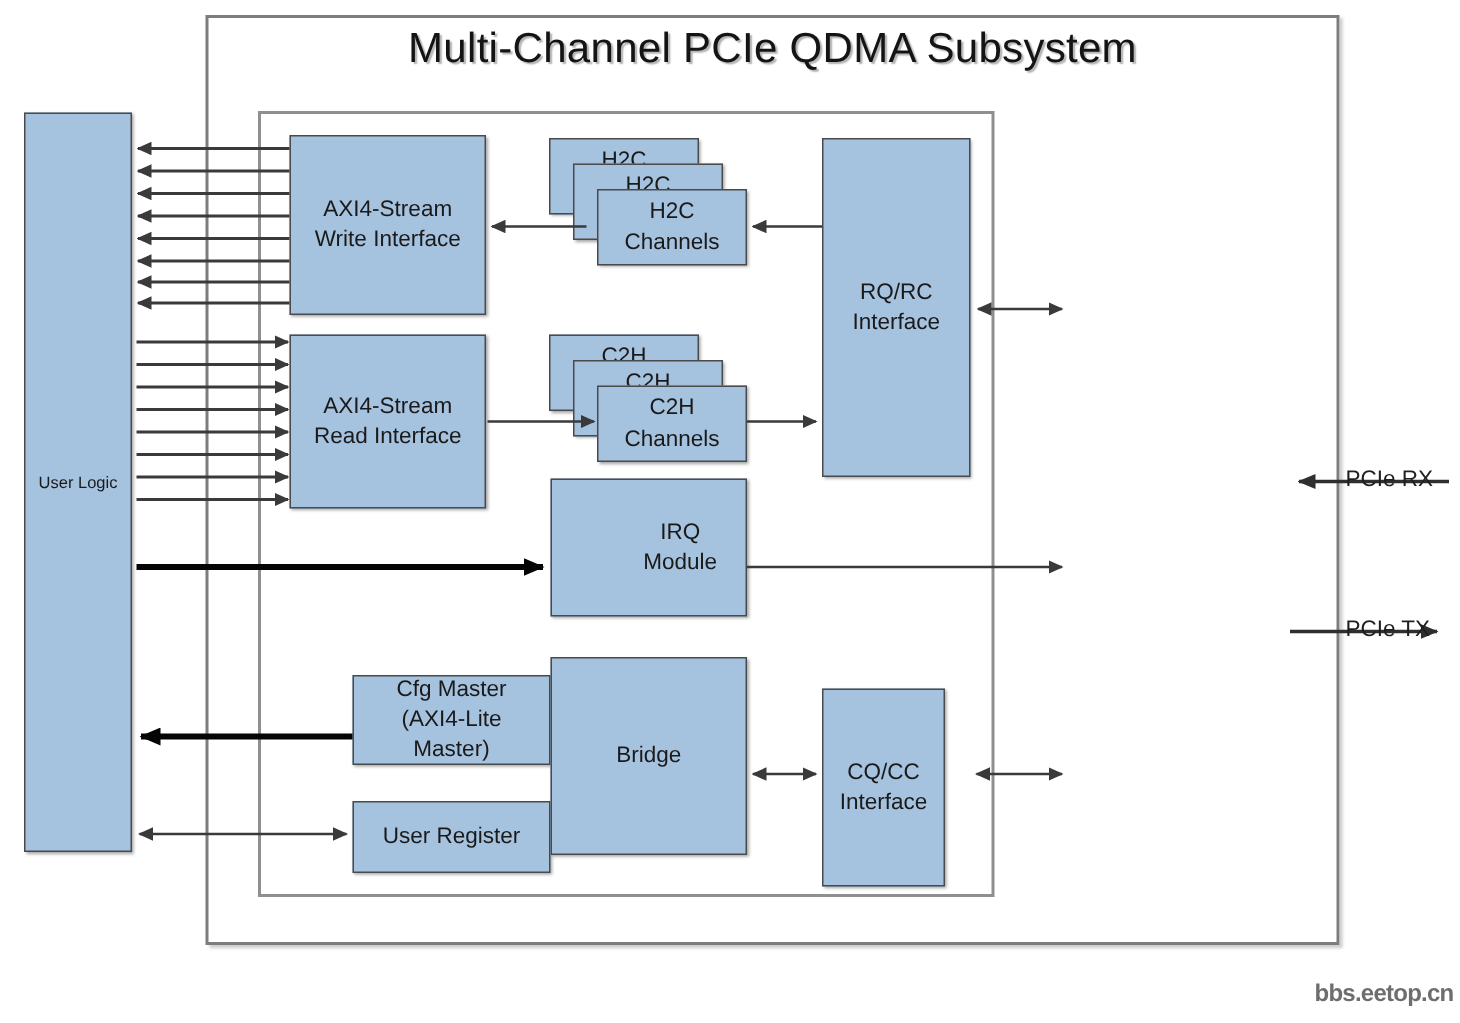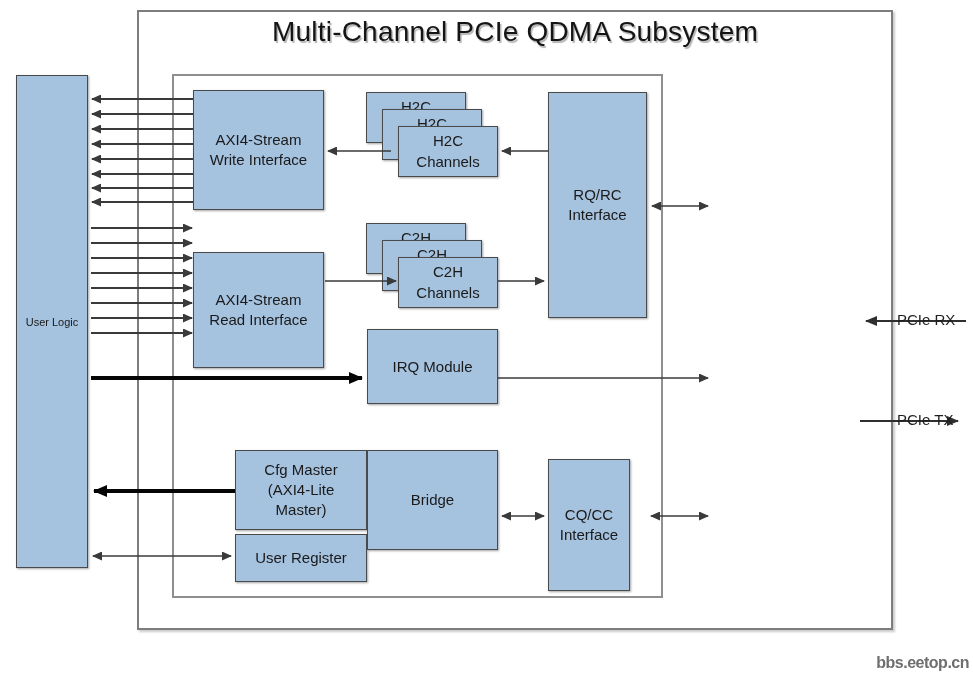--- a/index.html
+++ b/index.html
@@ -41,37 +41,37 @@
 
   <div class="container outer"></div>
   <div class="container inner"></div>
 
   <div class="diagram-title">Multi-Channel PCIe QDMA Subsystem</div>
 
   <div class="block ulogic" style="left:16px;top:75px;width:72px;height:493px;">User Logic</div>
 
   <div class="block" style="left:193px;top:90px;width:131px;height:120px;">AXI4-Stream Write Interface</div>
 
-  <div class="block" style="left:193px;top:223px;width:131px;height:116px;margin-top:29px;">AXI4-Stream Read Interface</div>
+  <div class="block" style="left:193px;top:223px;width:131px;height:116px;">AXI4-Stream Read Interface</div>
 
   <div class="block stackblk" style="left:366px;top:92px;width:100px;height:51px;">H2C Channels</div>
   <div class="block stackblk" style="left:382px;top:109px;width:100px;height:51px;">H2C Channels</div>
   <div class="block stackblk" style="left:398px;top:126px;width:100px;height:51px;">H2C Channels</div>
 
   <div class="block stackblk" style="left:366px;top:223px;width:100px;height:51px;">C2H Channels</div>
   <div class="block stackblk" style="left:382px;top:240px;width:100px;height:51px;">C2H Channels</div>
   <div class="block stackblk" style="left:398px;top:257px;width:100px;height:51px;">C2H Channels</div>
 
   <div class="block" style="left:548px;top:92px;width:99px;height:226px;">RQ/RC Interface</div>
 
-  <div class="block" style="left:367px;top:329px;width:131px;height:75px;">IRQ Module</div>
+  <div class="block" style="left:367px;top:319px;width:131px;height:92px;padding-left:48px;">IRQ Module</div>
 
-  <div class="block" style="left:235px;top:450px;width:132px;height:80px;padding:2px 10px;">Cfg Master (AXI4-Lite Master)</div>
+  <div class="block" style="left:235px;top:450px;width:132px;height:60px;padding:2px 10px;">Cfg Master (AXI4-Lite Master)</div>
   <div class="block" style="left:235px;top:534px;width:132px;height:48px;">User Register</div>
-  <div class="block" style="left:367px;top:450px;width:131px;height:100px;">Bridge</div>
+  <div class="block" style="left:367px;top:438px;width:131px;height:132px;">Bridge</div>
 
   <div class="block" style="left:548px;top:459px;width:82px;height:132px;">CQ/CC Interface</div>
 
 
   <svg class="arrows" width="973" height="682" viewBox="0 0 973 682">
     <defs>
       <marker id="hThin" markerUnits="userSpaceOnUse" markerWidth="10" markerHeight="9" refX="9" refY="4.5" orient="auto-start-reverse">
         <path d="M0,0 L10,4.5 L0,9 Z" fill="#3a3a3a"></path>
       </marker>
       <marker id="hThick" markerUnits="userSpaceOnUse" markerWidth="14" markerHeight="12" refX="13" refY="6" orient="auto">

